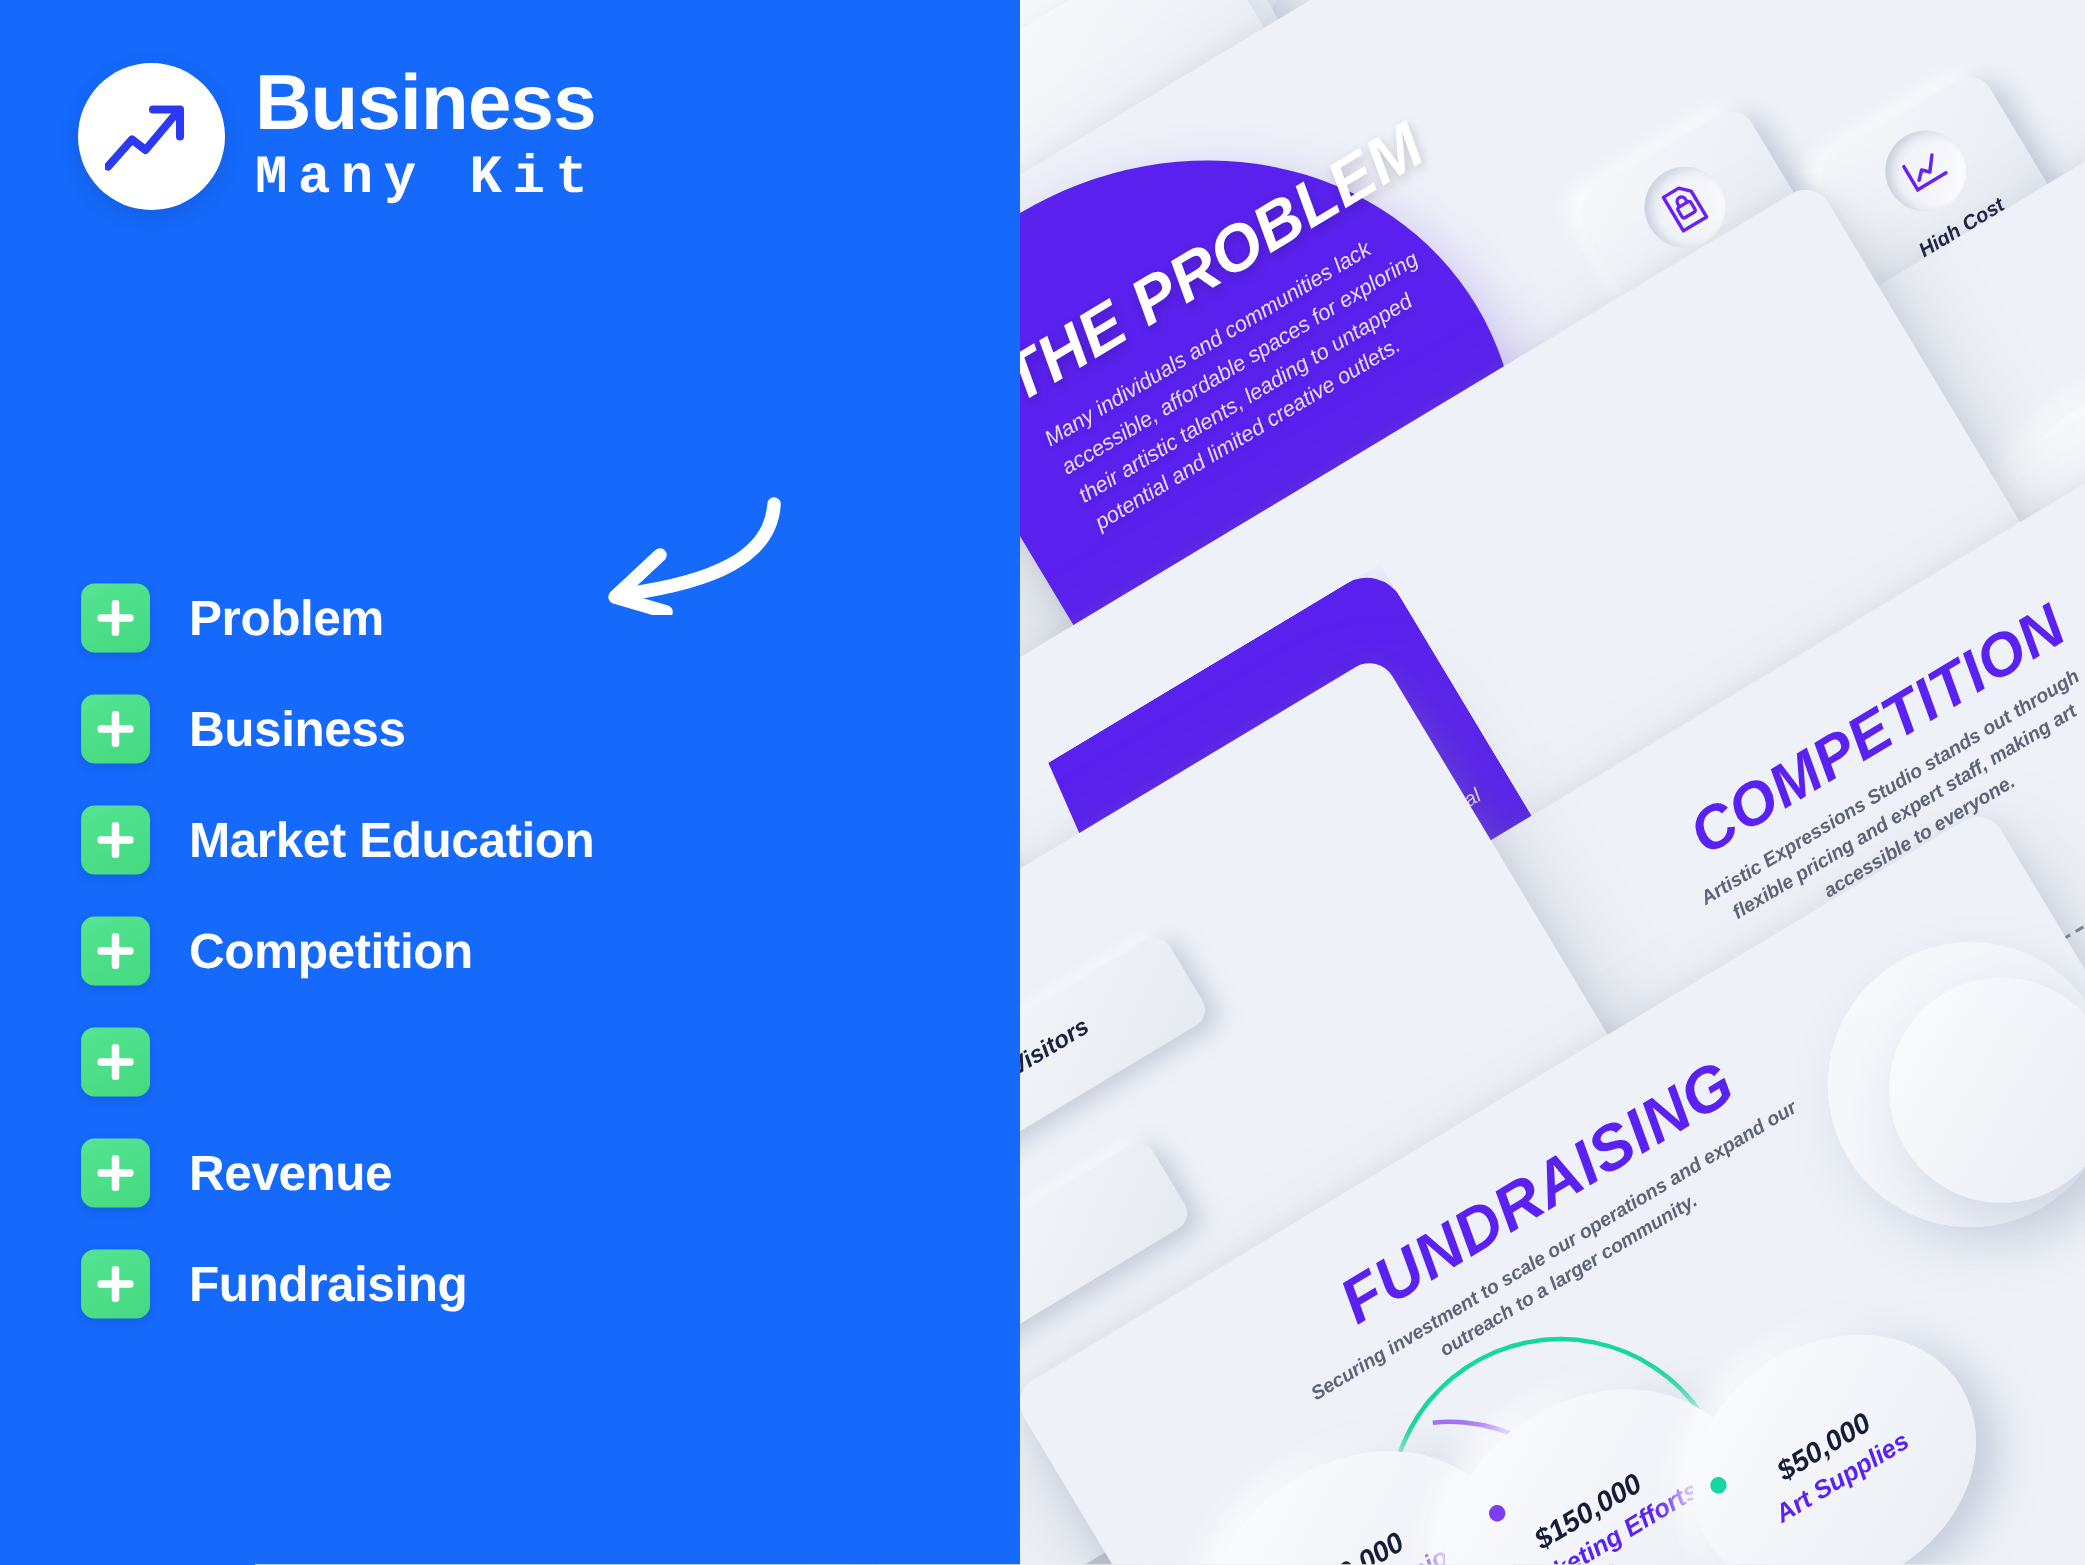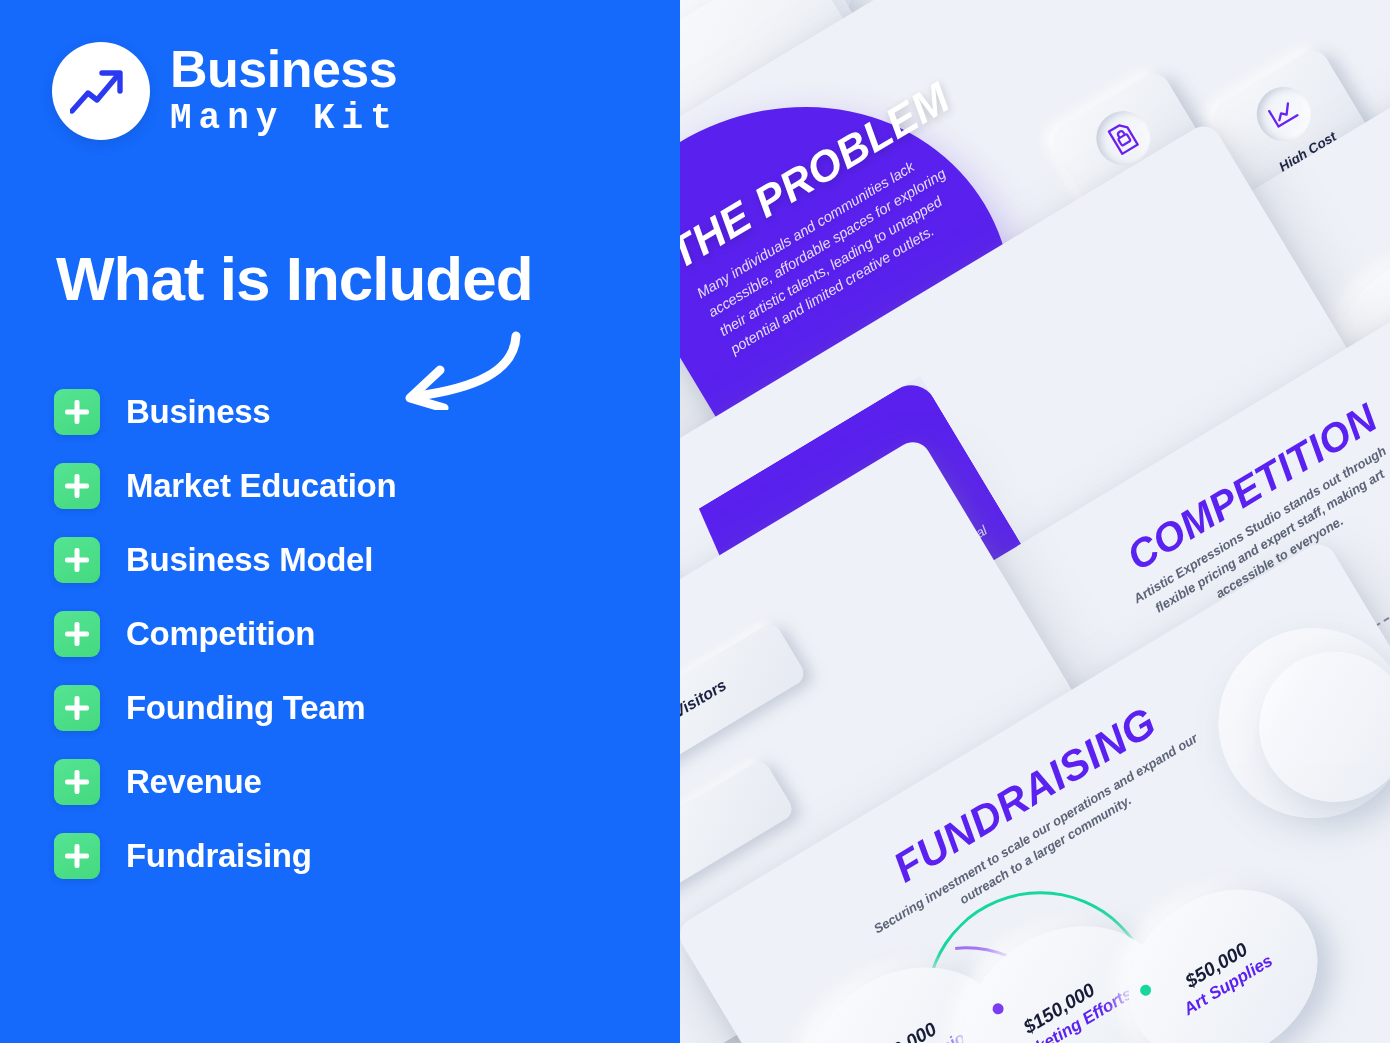--- a/index.html
+++ b/index.html
@@ -336,49 +336,47 @@
           <path d="M2 48 L18 30 L27 37 L48 12" fill="none" stroke="#2b3af0" stroke-width="5.4" stroke-linecap="round" stroke-linejoin="round"></path>
           <path d="M32 10 H50 V28" fill="none" stroke="#2b3af0" stroke-width="5.4" stroke-linecap="round" stroke-linejoin="round"></path>
         </svg>
       </div>
       <div id="logo-text">
         <div id="logo-line1">Business</div>
         <div id="logo-line2">Many Kit</div>
       </div>
     </div>
 
-    <div id="headline">What is Included</div>
 
     <div id="arrow-wrap">
       <svg width="140" height="80" viewBox="0 0 140 80">
         <path d="M128 6 C126 42, 86 58, 30 66" stroke="#ffffff" stroke-width="9" fill="none" stroke-linecap="round"></path>
         <path d="M52 40 L22 68 L56 78" stroke="#ffffff" stroke-width="9" fill="none" stroke-linecap="round" stroke-linejoin="round"></path>
       </svg>
     </div>
 
     <div id="list">
       <div class="list-item">
         <div class="plus-badge"></div>
+        <div class="list-label">Problem</div>
+      </div>
+      <div class="list-item">
+        <div class="plus-badge"></div>
         <div class="list-label">Business</div>
       </div>
       <div class="list-item">
         <div class="plus-badge"></div>
         <div class="list-label">Market Education</div>
       </div>
       <div class="list-item">
         <div class="plus-badge"></div>
-        <div class="list-label">Business Model</div>
-      </div>
-      <div class="list-item">
-        <div class="plus-badge"></div>
         <div class="list-label">Competition</div>
       </div>
       <div class="list-item">
         <div class="plus-badge"></div>
-        <div class="list-label">Founding Team</div>
       </div>
       <div class="list-item">
         <div class="plus-badge"></div>
         <div class="list-label">Revenue</div>
       </div>
       <div class="list-item">
         <div class="plus-badge"></div>
         <div class="list-label">Fundraising</div>
       </div>
     </div>

